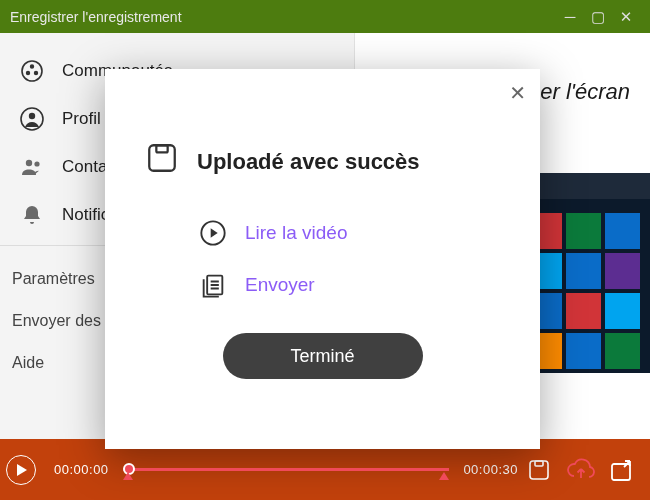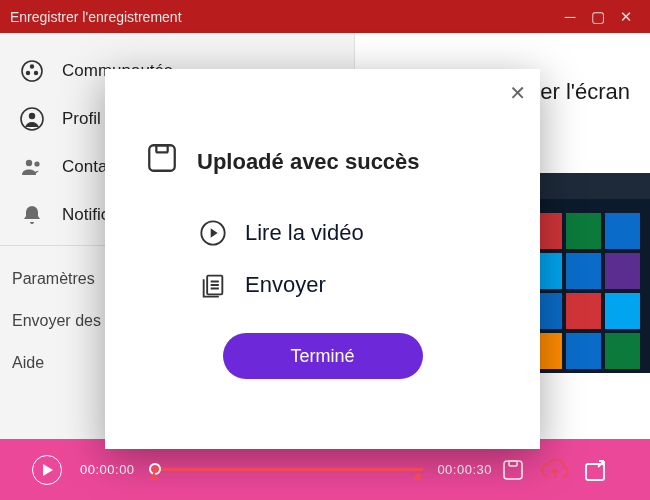--- a/index.html
+++ b/index.html
@@ -1,63 +1,63 @@
 <!DOCTYPE html>
 <html><head>
 <meta charset="utf-8">
 <style>
 * { margin: 0; padding: 0; box-sizing: border-box; font-family: -apple-system, BlinkMacSystemFont, "Segoe UI", Arial, sans-serif; }
 html, body { width: 650px; height: 500px; overflow: hidden; background: #fff; }
 
-.titlebar { height: 33px; background: #b91c1c; color: #e8e8e8; display: flex; align-items: center; padding: 0 10px; font-size: 14px; }
+.titlebar { height: 33px; background: #4d7c0f; color: #e8e8e8; display: flex; align-items: center; padding: 0 10px; font-size: 14px; }
 .titlebar .spacer { flex: 1; }
 .titlebar .win-btn { width: 28px; text-align: center; font-size: 15px; color: #ddd; cursor: pointer; }
 
 .body-area { position: relative; height: 406px; display: flex; }
 
 .sidebar { width: 355px; background: #f4f4f4; border-right: 1px solid #e2e2e2; display: flex; flex-direction: column; }
 .nav-list { padding-top: 14px; }
 .nav-item { display: flex; align-items: center; height: 48px; padding-left: 20px; color: #222; font-size: 17px; cursor: pointer; }
 .nav-item svg { margin-right: 18px; flex-shrink: 0; }
 .sep { height: 1px; background: #dcdcdc; margin: 6px 0; }
 .settings-list { padding: 6px 0; }
 .settings-item { padding: 12px 12px; color: #444; font-size: 16px; cursor: pointer; }
 
 .main-pane { flex: 1; position: relative; background: #fff; overflow: hidden; }
-.main-heading { position: absolute; top: 46px; right: 20px; font-size: 22px; color: #1a1a1a; font-weight: 400; }
+.main-heading { position: absolute; top: 46px; right: 20px; font-size: 22px; color: #1a1a1a; font-weight: 400; font-style: italic; }
 .thumb { position: absolute; top: 140px; right: 0; width: 220px; height: 240px; background: #0c1a2b; overflow: hidden; }
 .thumb-taskbar { position: absolute; top: 0; left: 30px; right: 0; height: 26px; background: #1e2a3a; }
 .thumb-grid { position: absolute; top: 40px; left: 20px; right: 10px; bottom: 40px; display: grid; grid-template-columns: repeat(5, 1fr); grid-auto-rows: 36px; gap: 4px; }
 .tile { background: #0a6cc8; }
 .tile.a { background: #00a4ef; } .tile.b { background: #d13438; } .tile.c { background: #0b7a3b; }
 .tile.d { background: #ff8c00; } .tile.e { background: #5c2d91; } .tile.f { background: #2d2d2d; }
 .thumb-bottom { position: absolute; bottom: 16px; right: 10px; width: 60px; height: 16px; background: #e8e8e8; border-radius: 3px; }
 .thumb-strip { position: absolute; bottom: 0; left: 0; right: 0; height: 40px; background: #fff; }
 
-.playbar { height: 61px; background: #ec4899; display: flex; align-items: center; padding: 0 32px; color: #fff; }
+.playbar { height: 61px; background: #c2410c; display: flex; align-items: center; padding: 0 6px; color: #fff; }
 .play-btn { width: 30px; height: 30px; border: 1.5px solid #fff; border-radius: 50%; display:flex; align-items:center; justify-content:center; cursor:pointer; margin-right: 18px;}
 .time { font-size: 13px; letter-spacing: .5px; }
 .track { flex: 1; height: 3px; background: #f04a5a; margin: 0 14px; position: relative; }
 .track-knob { position: absolute; left: 0; top: -5px; width: 12px; height: 12px; border-radius: 50%; background: #f04a5a; border: 2px solid #fff; cursor: pointer; }
 .track-tick { position: absolute; left: 0; bottom: -9px; width: 0; height: 0; border-left: 5px solid transparent; border-right: 5px solid transparent; border-bottom: 8px solid #f04a5a; }
 .track-tick.end { left: auto; right: 0; }
 .bar-icon { width: 42px; display: flex; justify-content: center; cursor: pointer; }
 .bar-icon svg { display:block; }
 
 .overlay { position: absolute; inset: 0; pointer-events: none; }
 .modal { position: absolute; left: 105px; top: 36px; width: 435px; height: 380px; background: #fff; box-shadow: 0 10px 40px rgba(0,0,0,.35); pointer-events: auto; padding: 28px 40px 24px; }
 .modal .close { position: absolute; top: 12px; right: 14px; font-size: 20px; color: #666; cursor: pointer; }
 .modal-head { display: flex; align-items: flex-end; margin-top: 44px; }
 .modal-head svg { margin-right: 18px; }
 .modal-title { font-size: 22px; font-weight: 600; color: #222; }
 .modal-actions { margin-top: 44px; margin-left: 54px; }
 .modal-action { display: flex; align-items: center; margin-bottom: 24px; cursor: pointer; }
 .modal-action svg { margin-right: 18px; }
-.modal-action span { font-size: 22px; color: #0f172a; }
-.done-btn { display: block; margin: 34px auto 0; width: 200px; height: 46px; border: none; border-radius: 23px; background: #6d28d9; color: #fff; font-size: 18px; cursor: pointer; }
+.modal-action span { font-size: 19px; color: #8b5cf6; }
+.done-btn { display: block; margin: 34px auto 0; width: 200px; height: 46px; border: none; border-radius: 23px; background: #404040; color: #fff; font-size: 18px; cursor: pointer; }
 </style>
 </head>
 <body>
 
 <div class="titlebar">
   <span>Enregistrer l'enregistrement</span>
   <span class="spacer"></span>
   <span class="win-btn">─</span>
   <span class="win-btn">▢</span>
   <span class="win-btn">✕</span>

